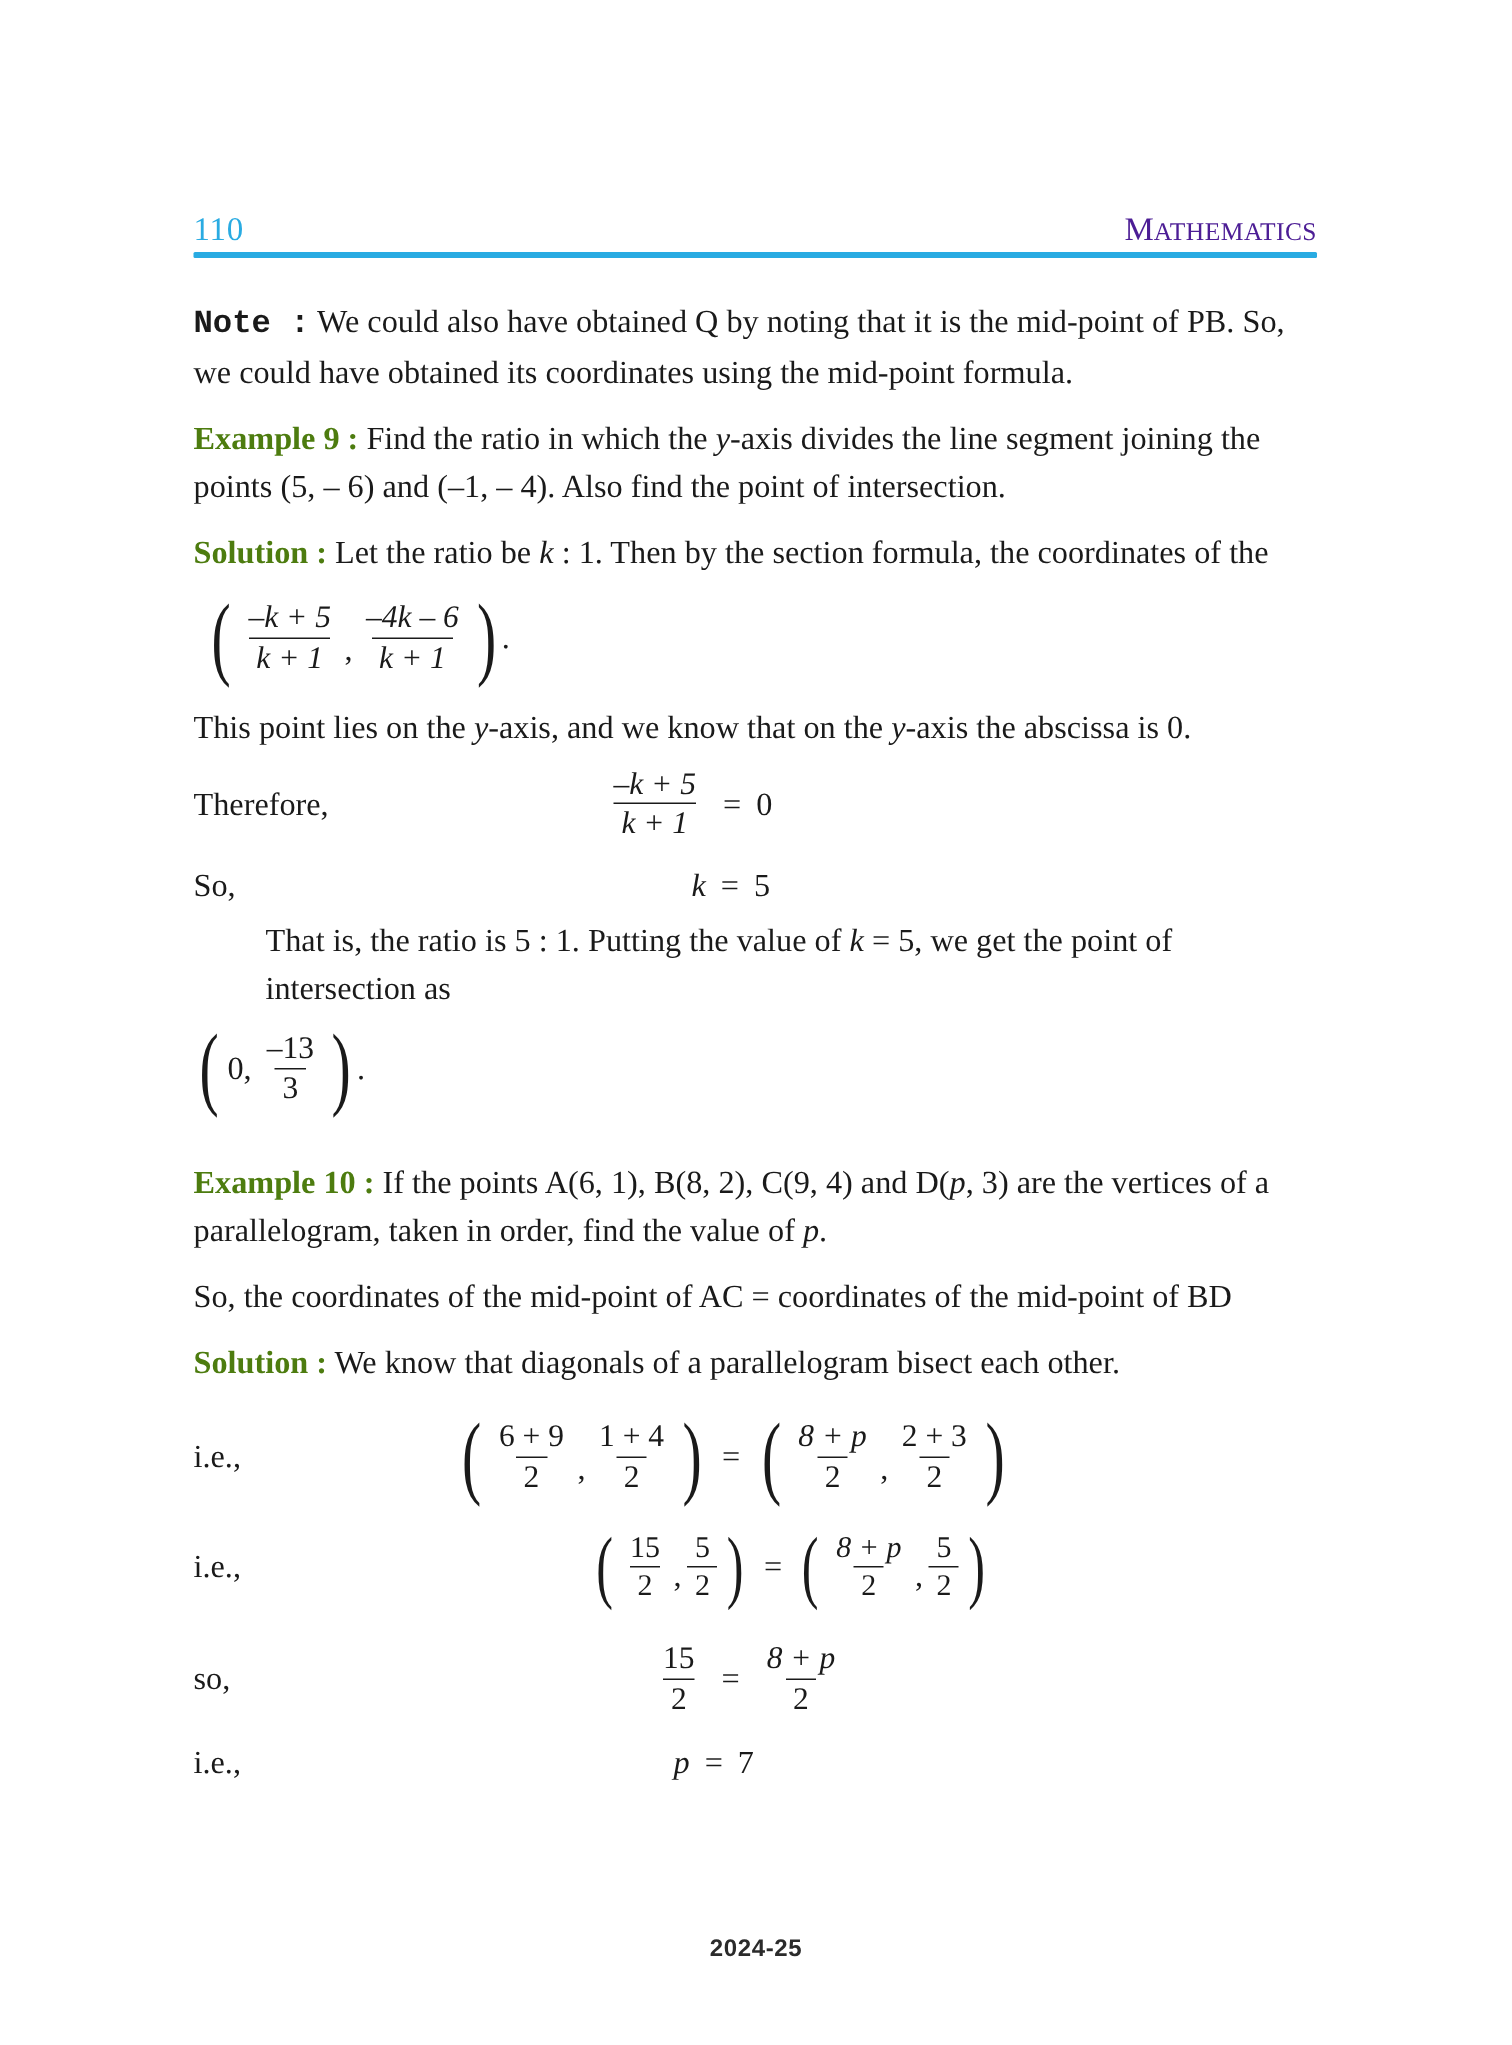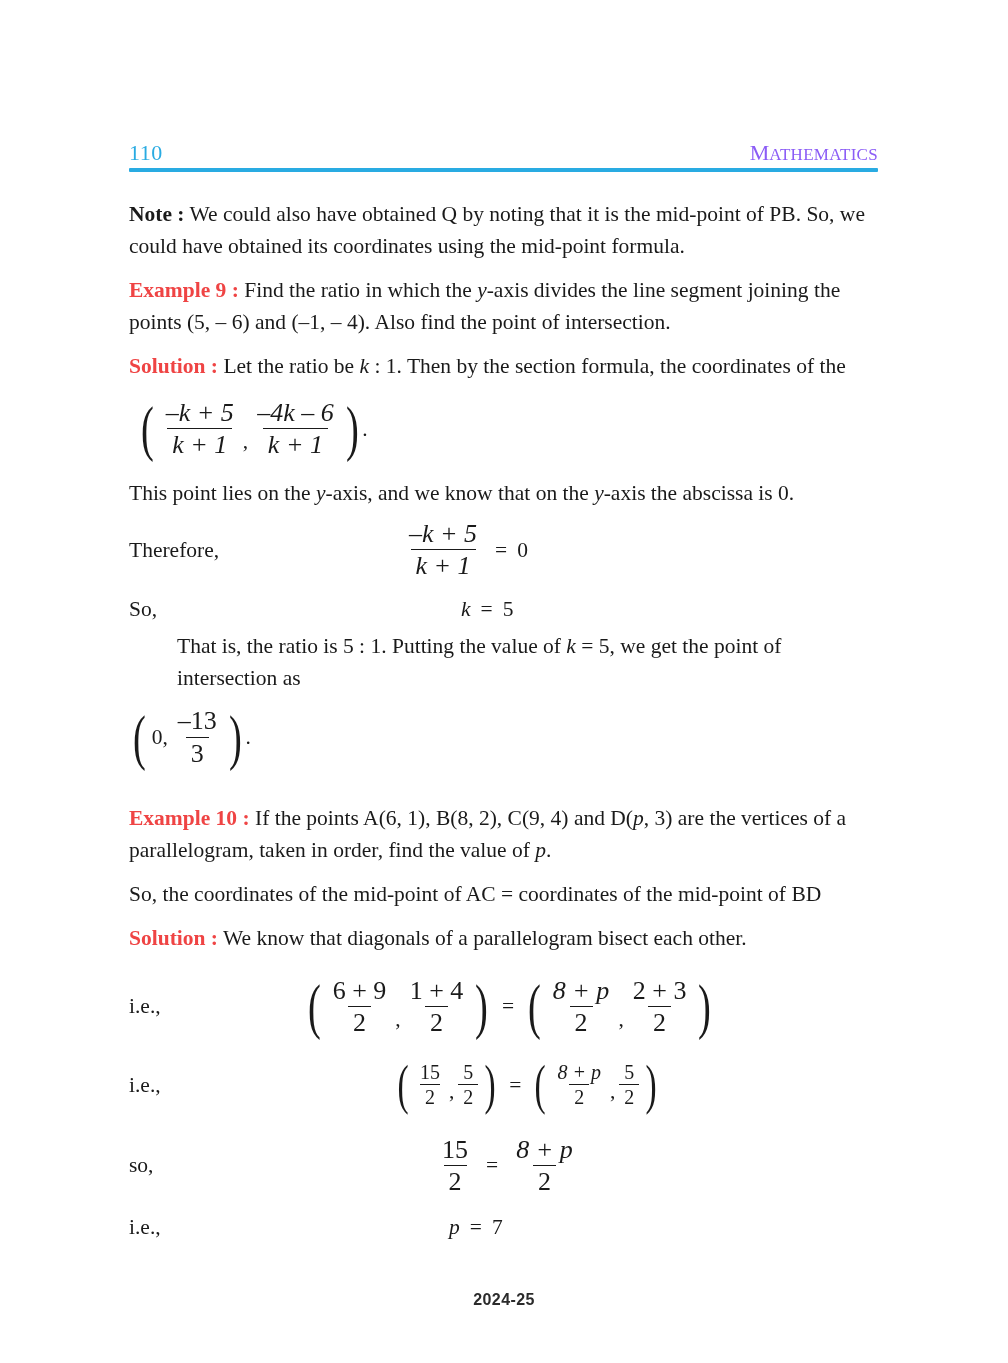--- a/index.html
+++ b/index.html
@@ -31,21 +31,21 @@
     justify-content: space-between;
     height: 24px;
   }
   .page-number {
     font-size: 22px;
     color: #29ABE2;
     letter-spacing: 0.5px;
     line-height: 1;
   }
   .subject-name {
-    color: #8b5cf6;
+    color: #4c1d95;
     line-height: 1;
   }
   .subject-name .cap {
     font-size: 22px;
   }
   .subject-name .sc {
     font-size: 17px;
     letter-spacing: 0.3px;
   }
   .header-rule {
@@ -63,24 +63,24 @@
     top: 198px;
     width: 750px;
   }
   .para {
     font-size: 21.5px;
     line-height: 32px;
     text-align: left;
     margin: 0 0 12px 0;
   }
   .lbl-cyan {
-    color: #ef4444;
+    color: #4d7c0f;
     font-weight: bold;
   }
-  .bold { font-weight: bold; }
+  .bold { font-weight: bold; font-family: Liberation Mono, monospace; }
   .it { font-style: italic; }
 
   
   .mathrow {
     display: flex;
     align-items: center;
     font-size: 21.5px;
     line-height: 30px;
   }
   .mathrow .lead {
@@ -95,21 +95,21 @@
   }
 
   
   .frac {
     display: inline-flex;
     flex-direction: column;
     align-items: center;
     vertical-align: middle;
     margin: 0 3px;
     line-height: 1.12;
-    font-size: 26px;
+    font-size: 21px;
   }
   .frac .num {
     padding: 0 5px 1px 5px;
     white-space: nowrap;
   }
   .frac .den {
     padding: 1px 5px 0 5px;
     border-top: 1.4px solid #1a1a1a;
     white-space: nowrap;
   }

